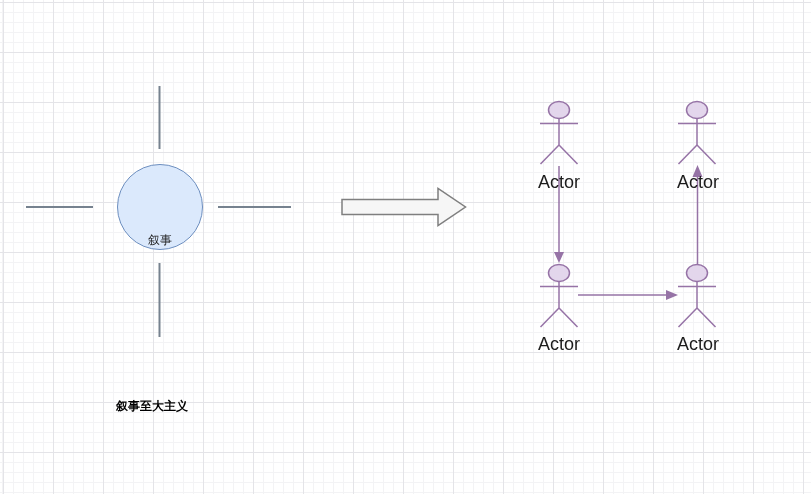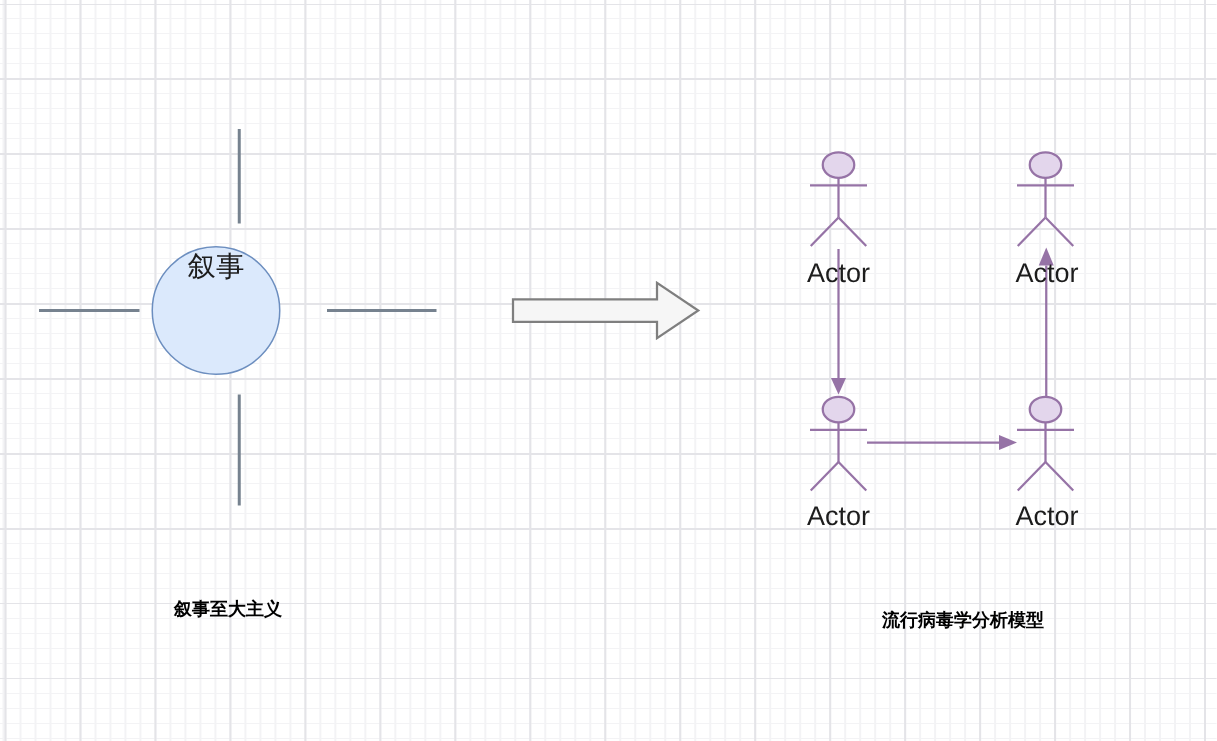--- a/index.html
+++ b/index.html
@@ -25,26 +25,26 @@
     position: relative; width: 811px; height: 494px; background-color: #ffffff;
     background-image:
       repeating-linear-gradient(90deg,  var(--grid-major) 0 1px, transparent 1px 50px),
       repeating-linear-gradient(180deg, var(--grid-major) 0 1px, transparent 1px 50px),
       repeating-linear-gradient(90deg,  var(--grid-minor) 0 1px, transparent 1px 10px),
       repeating-linear-gradient(180deg, var(--grid-minor) 0 1px, transparent 1px 10px);
     background-position: 3px 2px;
   }
   svg.overlay { position: absolute; left: 0; top: 0; width: 811px; height: 494px; }
   .shape-circle {
-    position: absolute; left: 101px; top: 164px; width: 86px; height: 86px;
+    position: absolute; left: 117px; top: 164px; width: 86px; height: 86px;
     border-radius: 50%;
     background: var(--circle-fill);
     border: 1.5px solid var(--circle-stroke);
-    display: flex; align-items: flex-start; justify-content: center;
-    font-size: 19px; color: var(--text);
+    display: flex; align-items: flex-end; justify-content: center;
+    font-size: 12px; color: var(--text);
   }
   .actor {
     position: absolute; width: 40px; height: 64px;
   }
   .actor svg { display: block; width: 40px; height: 64px; overflow: visible; }
   .actor-label {
     position: absolute; transform: translateX(-50%);
     font-size: 18px; line-height: 16px; color: var(--text);
     white-space: nowrap; text-align: center;
   }
@@ -132,15 +132,14 @@
       </g>
     </svg>
   </div>
 
   <div class="actor-label" style="left:559px;top:174px">Actor</div>
   <div class="actor-label" style="left:698px;top:174px">Actor</div>
   <div class="actor-label" style="left:559px;top:336px">Actor</div>
   <div class="actor-label" style="left:698px;top:336px">Actor</div>
 
   <div class="caption" style="left:152px;top:398px">叙事至大主义</div>
-  <div class="caption" style="left:642px;top:405px">流行病毒学分析模型</div>
 
 </div>
 
 </body></html>

